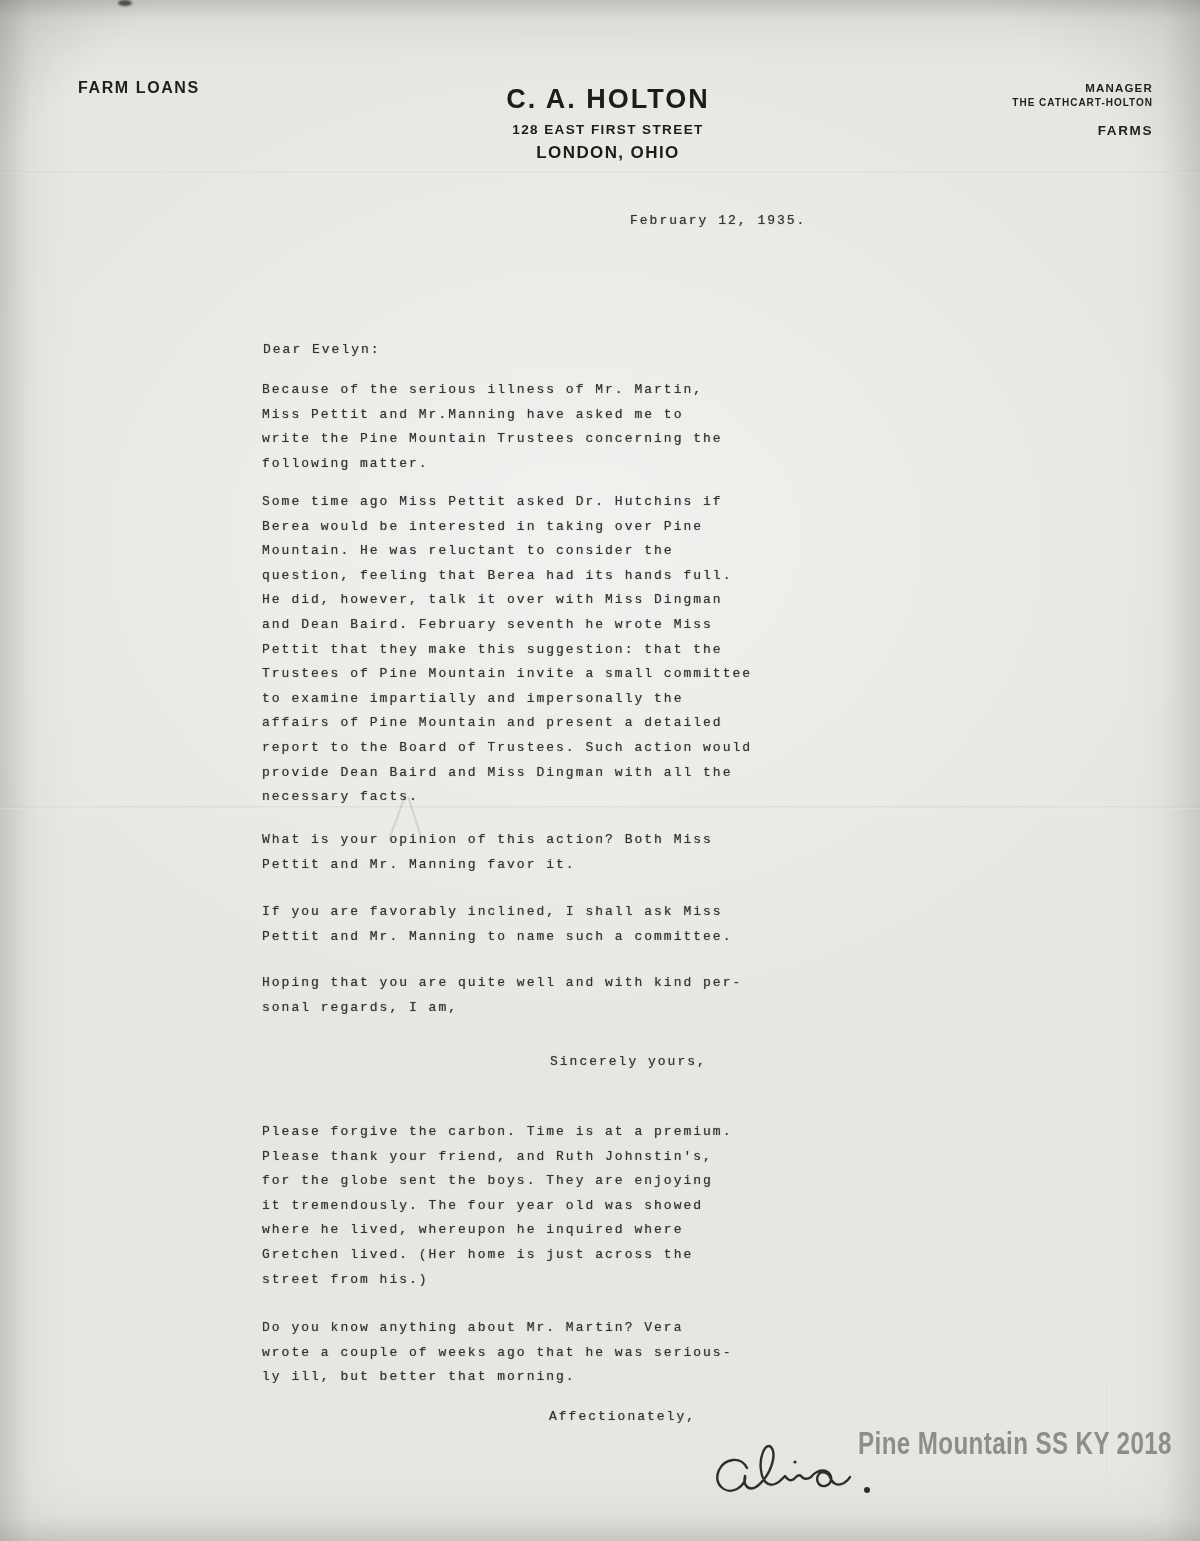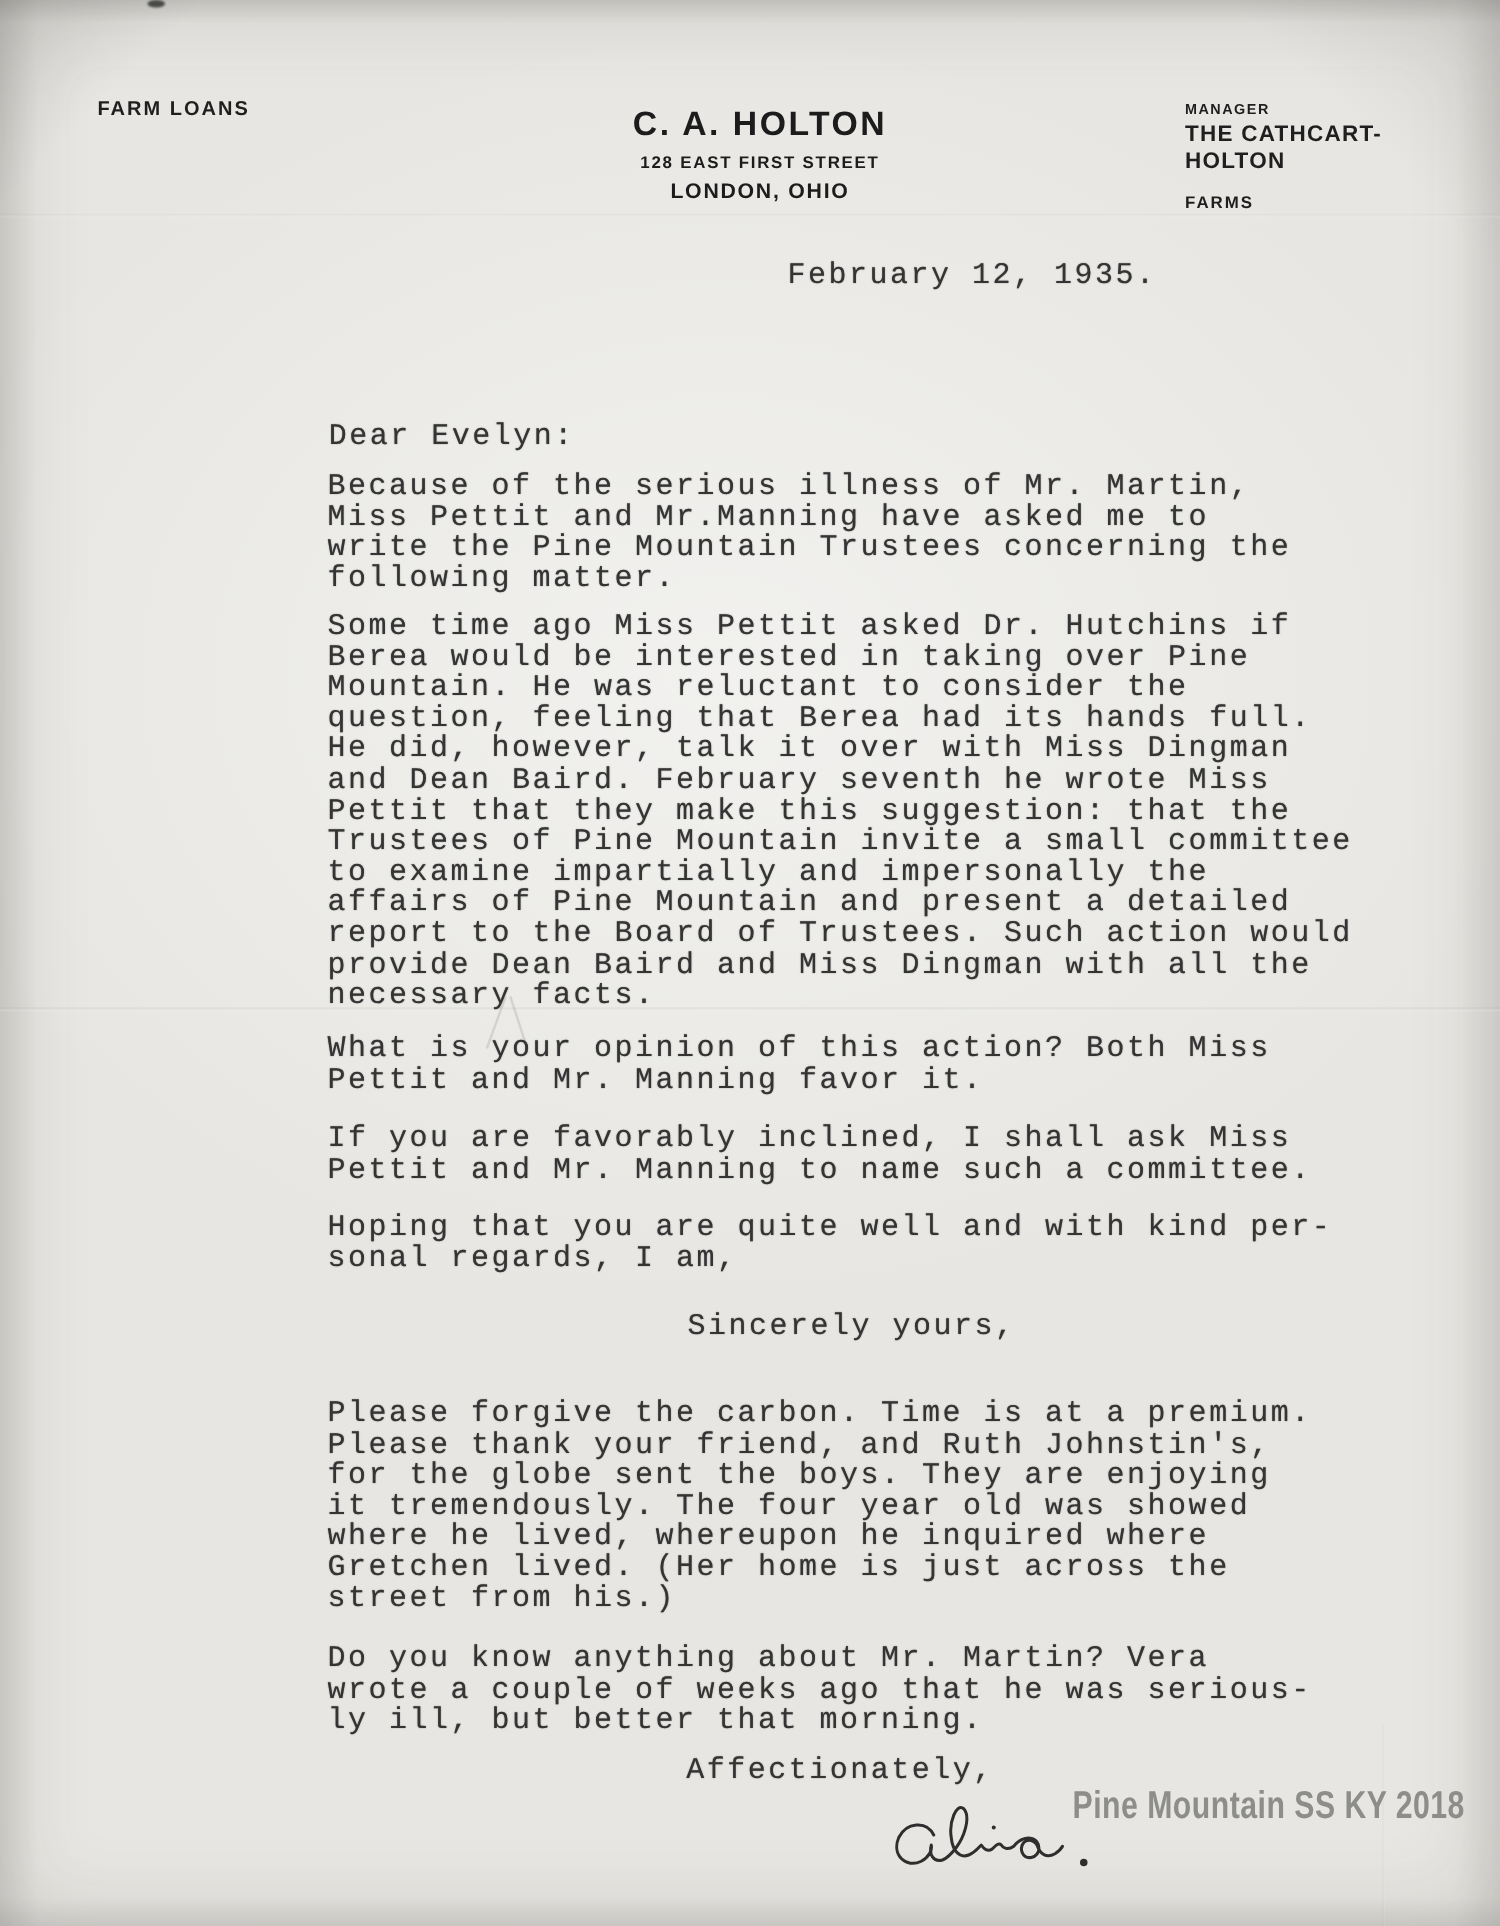--- a/index.html
+++ b/index.html
@@ -81,32 +81,32 @@
     margin-top: 6px;
     font-size: 17px;
     font-weight: bold;
     letter-spacing: 1.4px;
   }
   .lh-right {
     position: absolute;
     left: 948px;
     top: 82px;
     width: 205px;
-    text-align: left;
+    text-align: right;
     color: #1f1f1f;
     font-weight: bold;
   }
   .lh-right .mgr { font-size: 11.5px; letter-spacing: 1.2px; }
-  .lh-right .org { margin-top: 3px; font-size: 18px; letter-spacing: 1px; }
+  .lh-right .org { margin-top: 3px; font-size: 10px; letter-spacing: 1px; }
   .lh-right .farms { margin-top: 15px; font-size: 13.5px; letter-spacing: 1.6px; }
   
   .tw {
     position: absolute;
     font-family: "Liberation Mono", "DejaVu Sans Mono", monospace;
-    font-size: 24px;
+    font-size: 13px;
     letter-spacing: 2px;
     line-height: 24.6px;
     color: #343434;
     text-shadow: 0 0 1px rgba(55,55,55,0.65);
     white-space: pre-line;
   }
   .para { left: 262px; }
   
   .signature {
     position: absolute;

